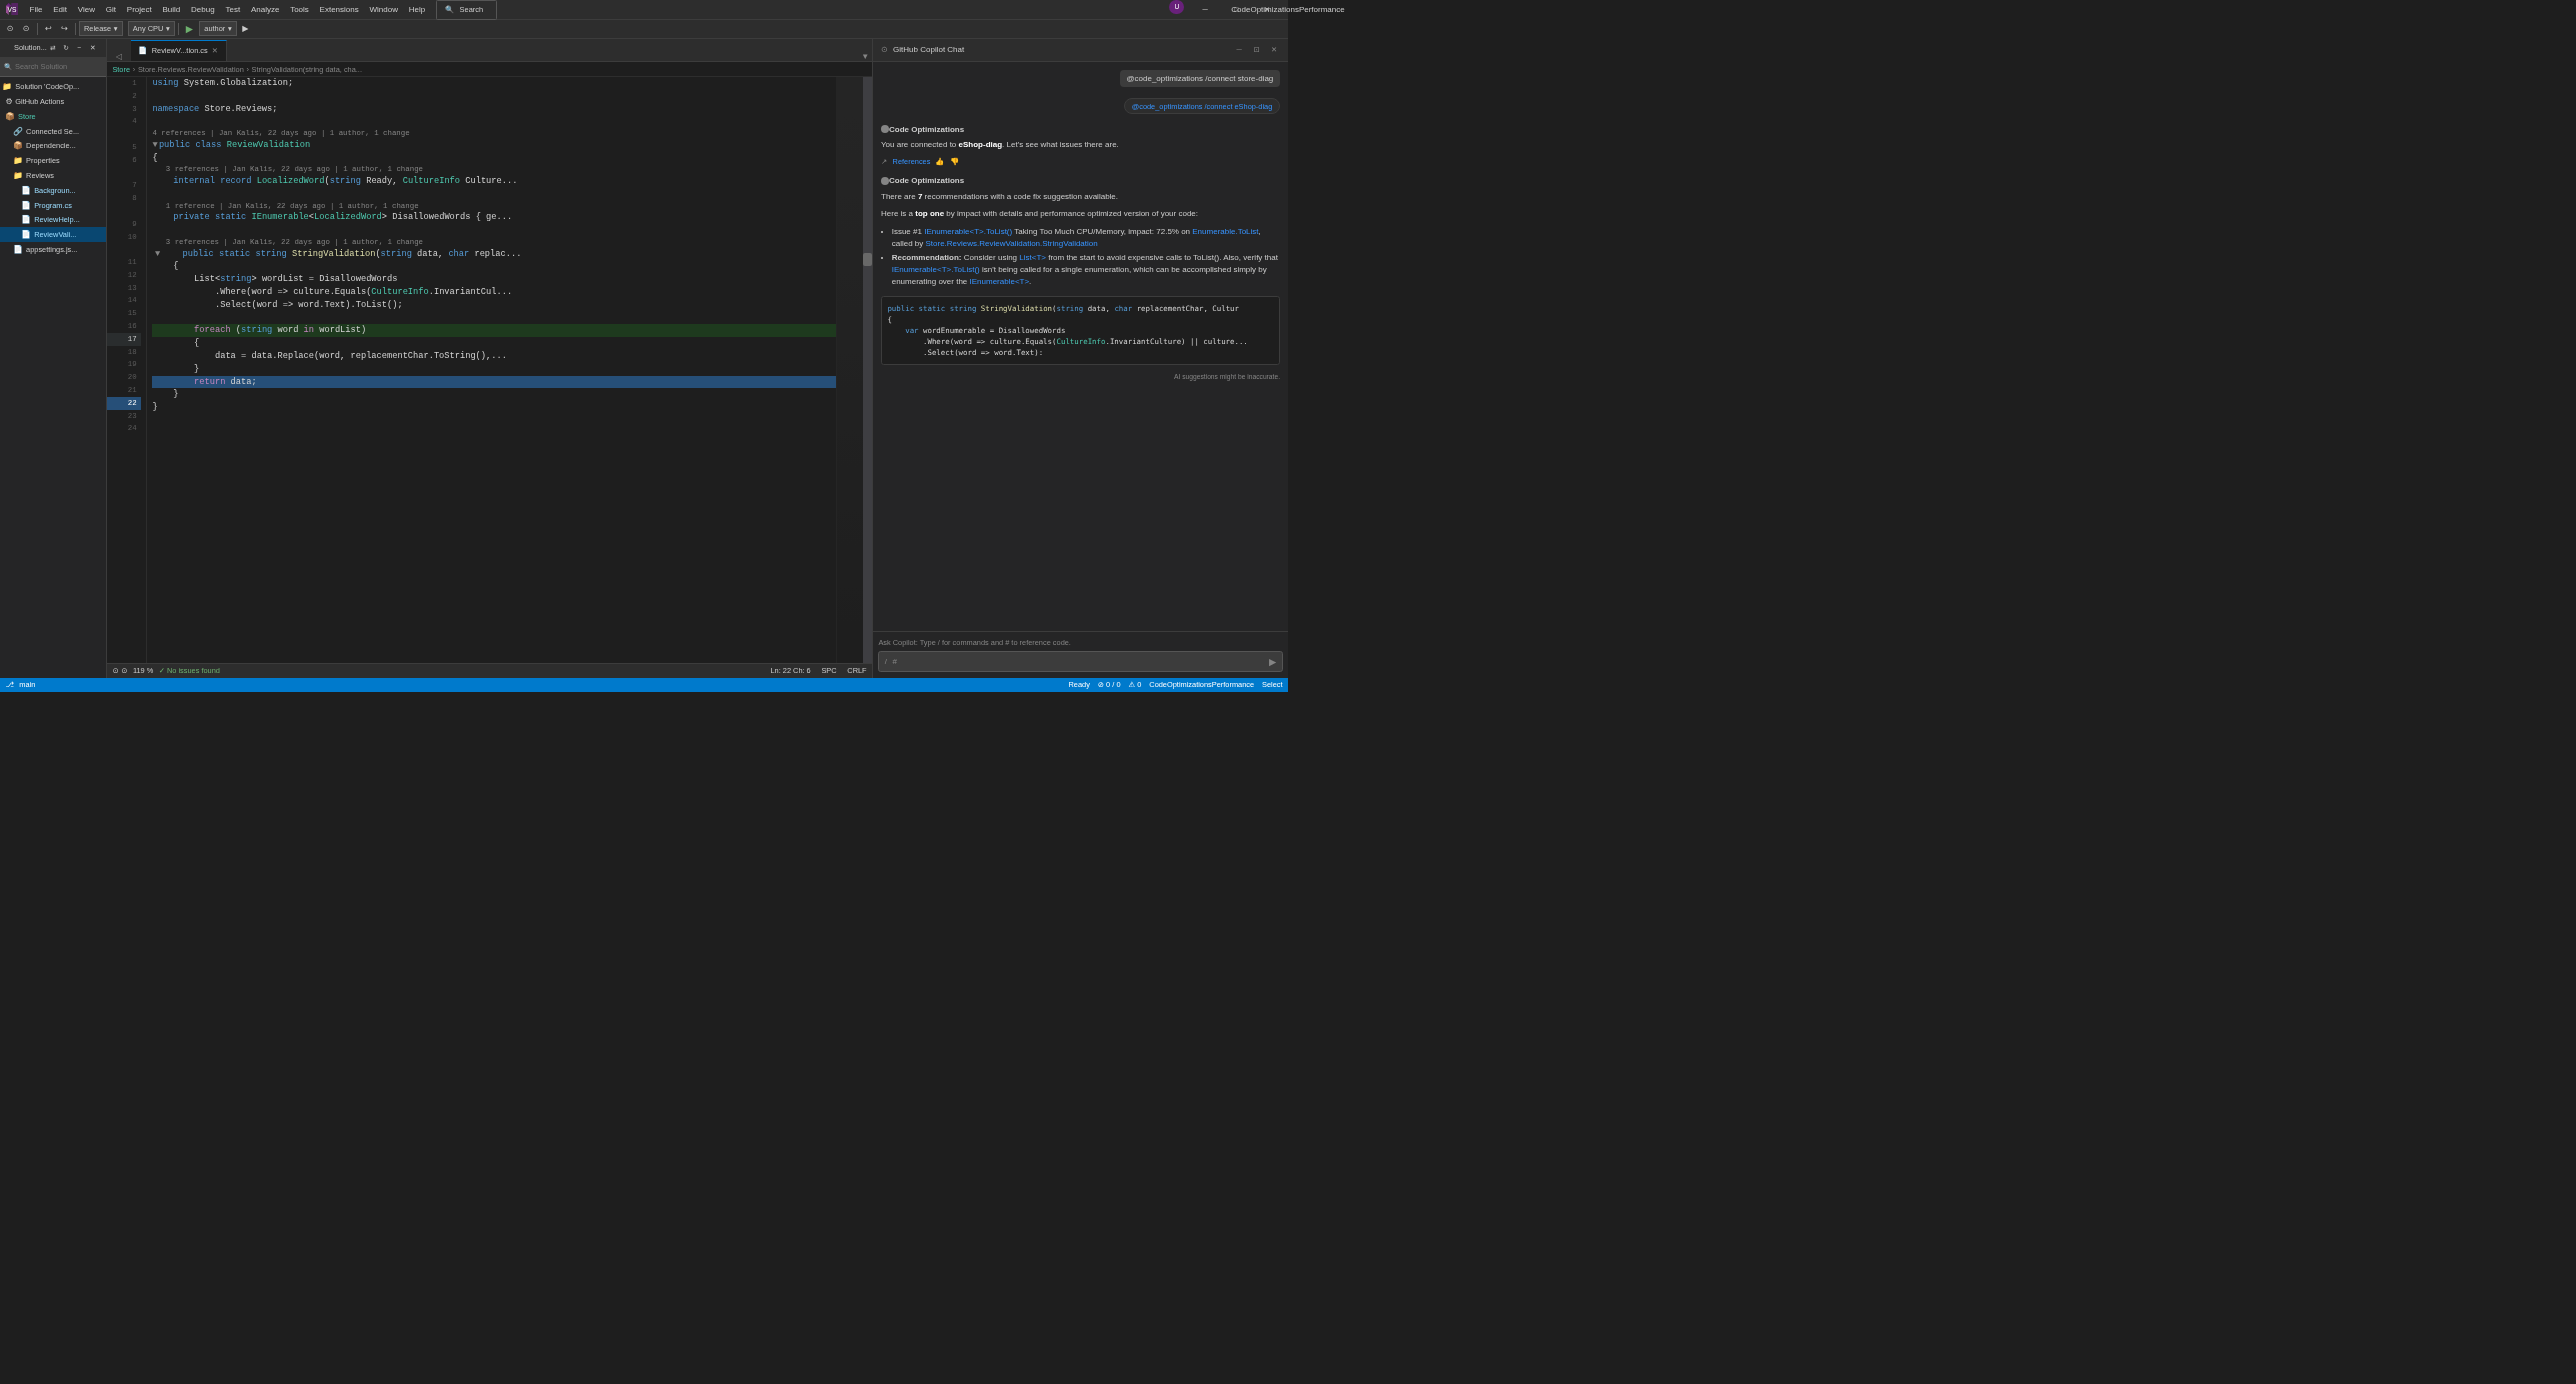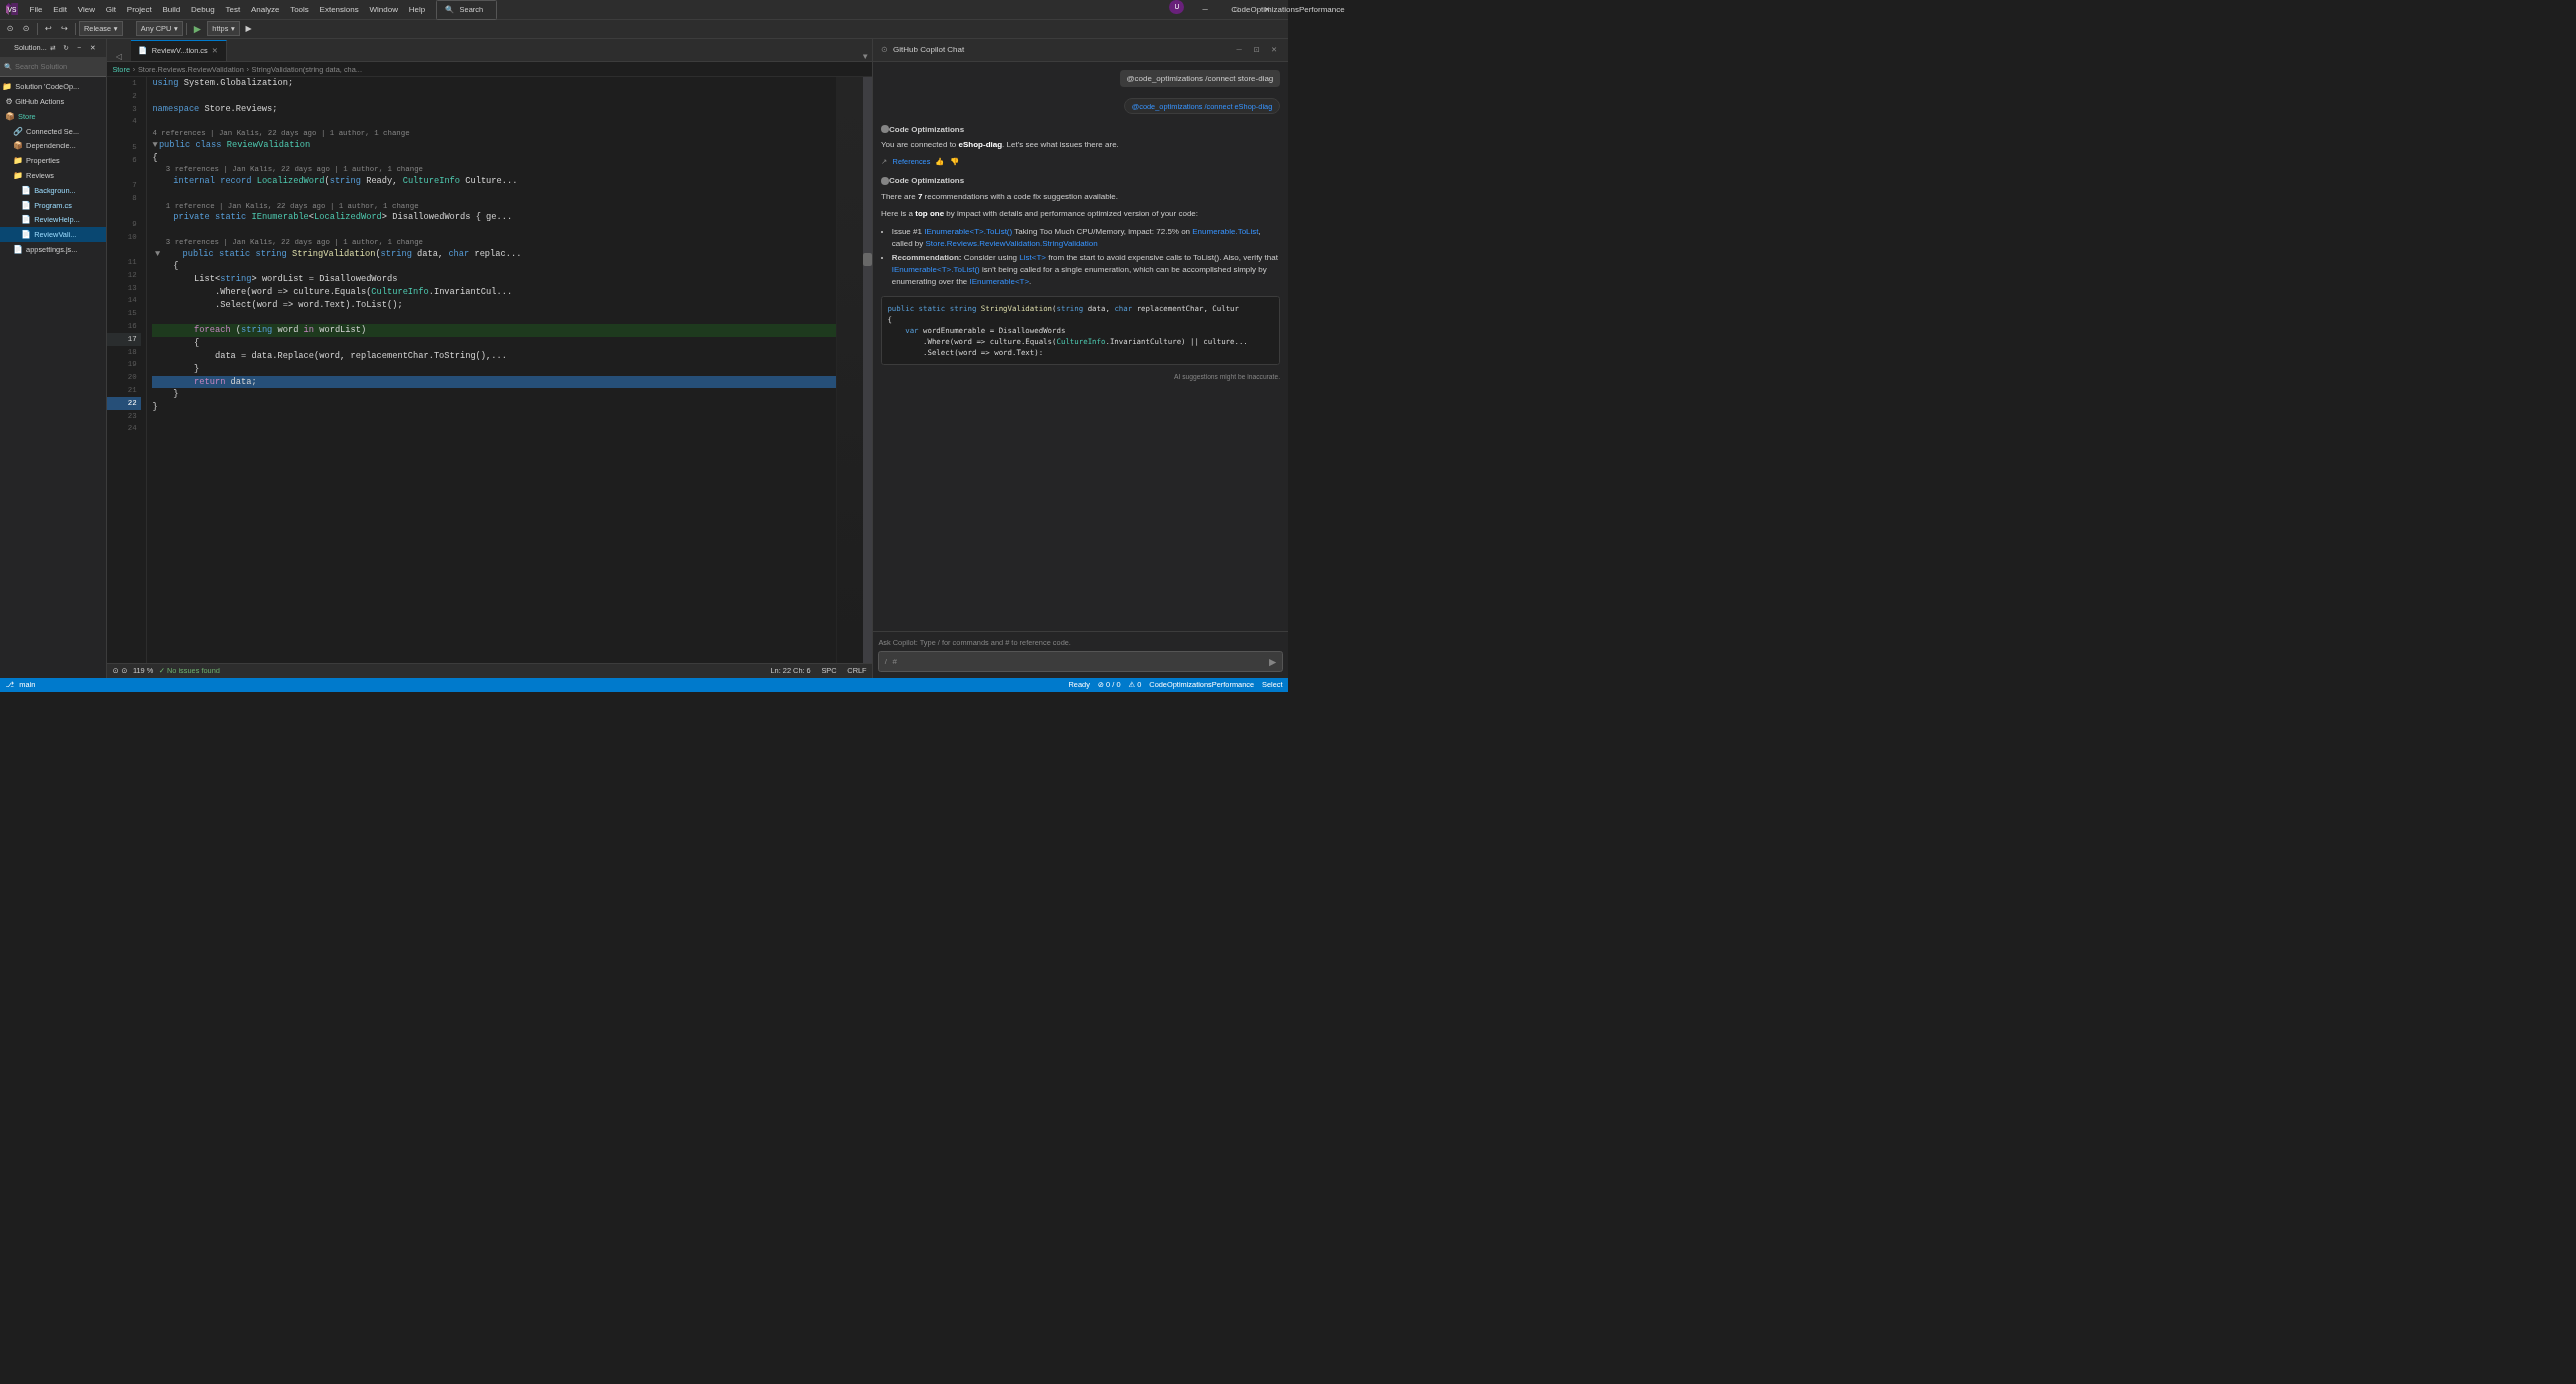--- a/index.html
+++ b/index.html
@@ -509,28 +509,28 @@
     <div class="toolbar-sep"></div>
     <div class="toolbar-group">
       <div class="toolbar-btn">↩</div>
       <div class="toolbar-btn">↪</div>
     </div>
     <div class="toolbar-sep"></div>
     <div class="toolbar-dropdown">
       <span>Release</span> 
         <span>▾</span>
     </div>
-    <div class="toolbar-dropdown" style="margin-left:12px;">
+    <div class="toolbar-dropdown" style="margin-left:4px;">
       <span>Any CPU</span> 
         <span>▾</span>
     </div>
     <div class="toolbar-sep"></div>
     <div class="toolbar-btn" style="color:#6daf6d; font-size:9.4px;">▶</div>
     <div class="toolbar-dropdown" style="margin-left:1.3px;">
-      <span>https</span> 
+      <span>author</span> 
         <span>▾</span>
     </div>
     <div class="toolbar-btn">▶</div>
   </div>
 
   <div class="main-layout" style="height: calc(100% - 40px);">
 
     <div class="solution-panel">
       <div class="panel-header">
         <span class="panel-header-title">Solution...</span>

